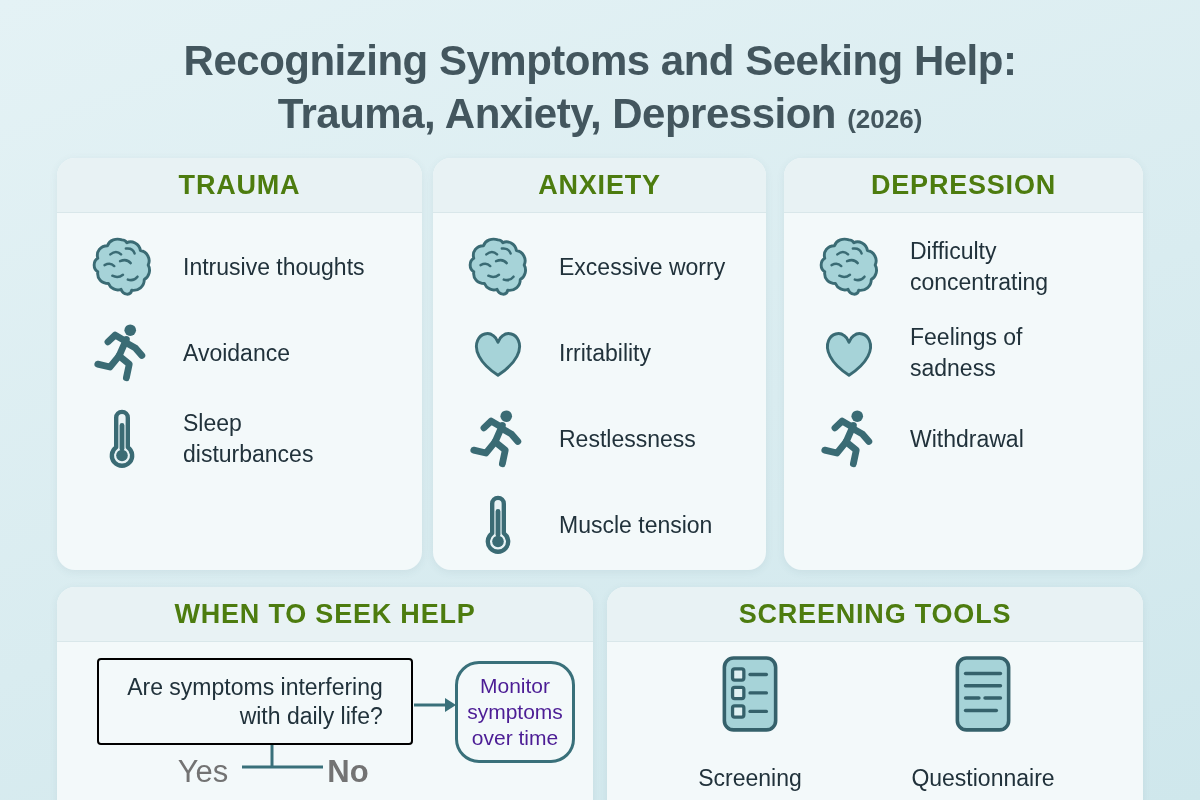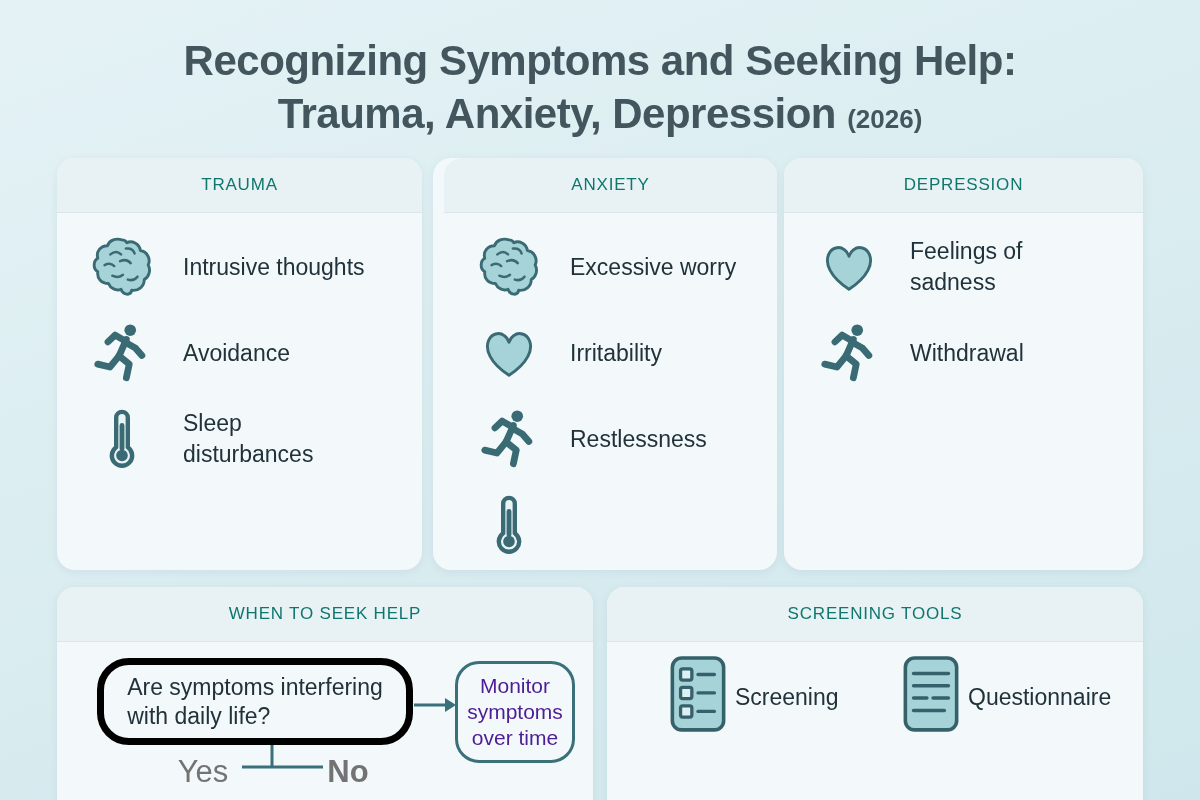--- a/index.html
+++ b/index.html
@@ -13,54 +13,54 @@
     color:#43565e;font-weight:bold;font-size:42px;line-height:53px;letter-spacing:-0.5px;
   }
   .main-title .year{font-size:26px;letter-spacing:0;}
   .card{
     position:absolute;background:#f3f9fa;border-radius:18px;
     box-shadow:0 2px 8px rgba(55,95,105,0.08);
   }
   .card-header{
     height:54px;background:#e8f2f4;border-bottom:1px solid #d9e7ea;
     border-radius:18px 18px 0 0;display:flex;align-items:center;justify-content:center;
-    font-size:17px;font-weight:normal;color:#0f766e;letter-spacing:0.8px;
+    font-size:27px;font-weight:bold;color:#4d7c0f;letter-spacing:0.8px;
   }
   #card-trauma{left:57px;top:158px;width:365px;height:412px;}
-  #card-anxiety{left:433px;top:158px;width:333px;height:412px;padding-left:11px;}
+  #card-anxiety{left:433px;top:158px;width:333px;height:412px;}
   #card-depression{left:784px;top:158px;width:359px;height:412px;}
   #card-seek{left:57px;top:587px;width:536px;height:245px;}
   #card-screening{left:607px;top:587px;width:536px;height:245px;}
 
   .items{padding:11px 6px 0 34px;}
   .item{display:flex;align-items:center;height:86px;}
   .item .ic{width:62px;height:62px;flex:0 0 62px;display:flex;align-items:center;justify-content:center;margin-right:30px;}
   .item .ic svg{width:62px;height:62px;}
   .item-label{font-size:23px;line-height:31px;color:#21323b;white-space:pre-line;}
 
   
   .qbox{
     position:absolute;left:40px;top:71px;width:316px;height:87px;box-sizing:border-box;
-    border:7px solid #000000;border-radius:32px;background:#f3f9fa;
-    display:flex;align-items:center;justify-content:center;text-align:left;
+    border:2px solid #000000;border-radius:4px;background:#f3f9fa;
+    display:flex;align-items:center;justify-content:center;text-align:right;
     font-size:23px;line-height:29px;color:#21323b;white-space:pre-line;
   }
   .obox{
     position:absolute;left:398px;top:74px;width:120px;height:102px;box-sizing:border-box;
     border:3px solid #39707a;border-radius:24px;background:#f3f9fa;
     display:flex;align-items:center;justify-content:center;text-align:center;
     font-size:21px;line-height:26px;color:#4c1d95;white-space:pre-line;
   }
   .flow-svg{position:absolute;left:0;top:0;width:536px;height:245px;pointer-events:none;}
   .yn{position:absolute;transform:translateX(-50%);font-size:31px;color:#737373;}
   .yes-label{left:146px;top:167px;}
   .no-label{left:291px;top:167px;font-weight:bold;}
 
   
-  .tool{position:absolute;top:68px;width:170px;display:flex;flex-direction:row;align-items:center;gap:4px;}
+  .tool{position:absolute;top:68px;width:170px;display:flex;flex-direction:column;align-items:center;gap:26px;}
   .tool-1{left:58px;}
   .tool-2{left:291px;}
   .tool .ic svg{width:66px;height:80px;}
   .tool-label{font-size:23px;color:#21323b;font-weight:bold;font-weight:normal;}
   .hidden-defs{position:absolute;width:0;height:0;overflow:hidden;}
 </style>
 </head>
 <body>
 
 <svg class="hidden-defs" aria-hidden="true">
@@ -182,27 +182,37 @@
             </svg>
           </span>
         <span class="item-label">Restlessness</span>
       </div>
       <div class="item">
         <span class="ic">
             <svg>
               <use href="#i-thermometer"></use>
             </svg>
           </span>
+        <span class="item-label">Muscle tension</span>
       </div>
     </div>
   </div>
 
   <div class="card" id="card-depression">
     <div class="card-header">DEPRESSION</div>
     <div class="items">
+      <div class="item">
+        <span class="ic">
+            <svg>
+              <use href="#i-brain"></use>
+            </svg>
+          </span>
+        <span class="item-label">Difficulty
+concentrating</span>
+      </div>
       <div class="item">
         <span class="ic">
             <svg>
               <use href="#i-heart"></use>
             </svg>
           </span>
         <span class="item-label">Feelings of
 sadness</span>
       </div>
       <div class="item">

